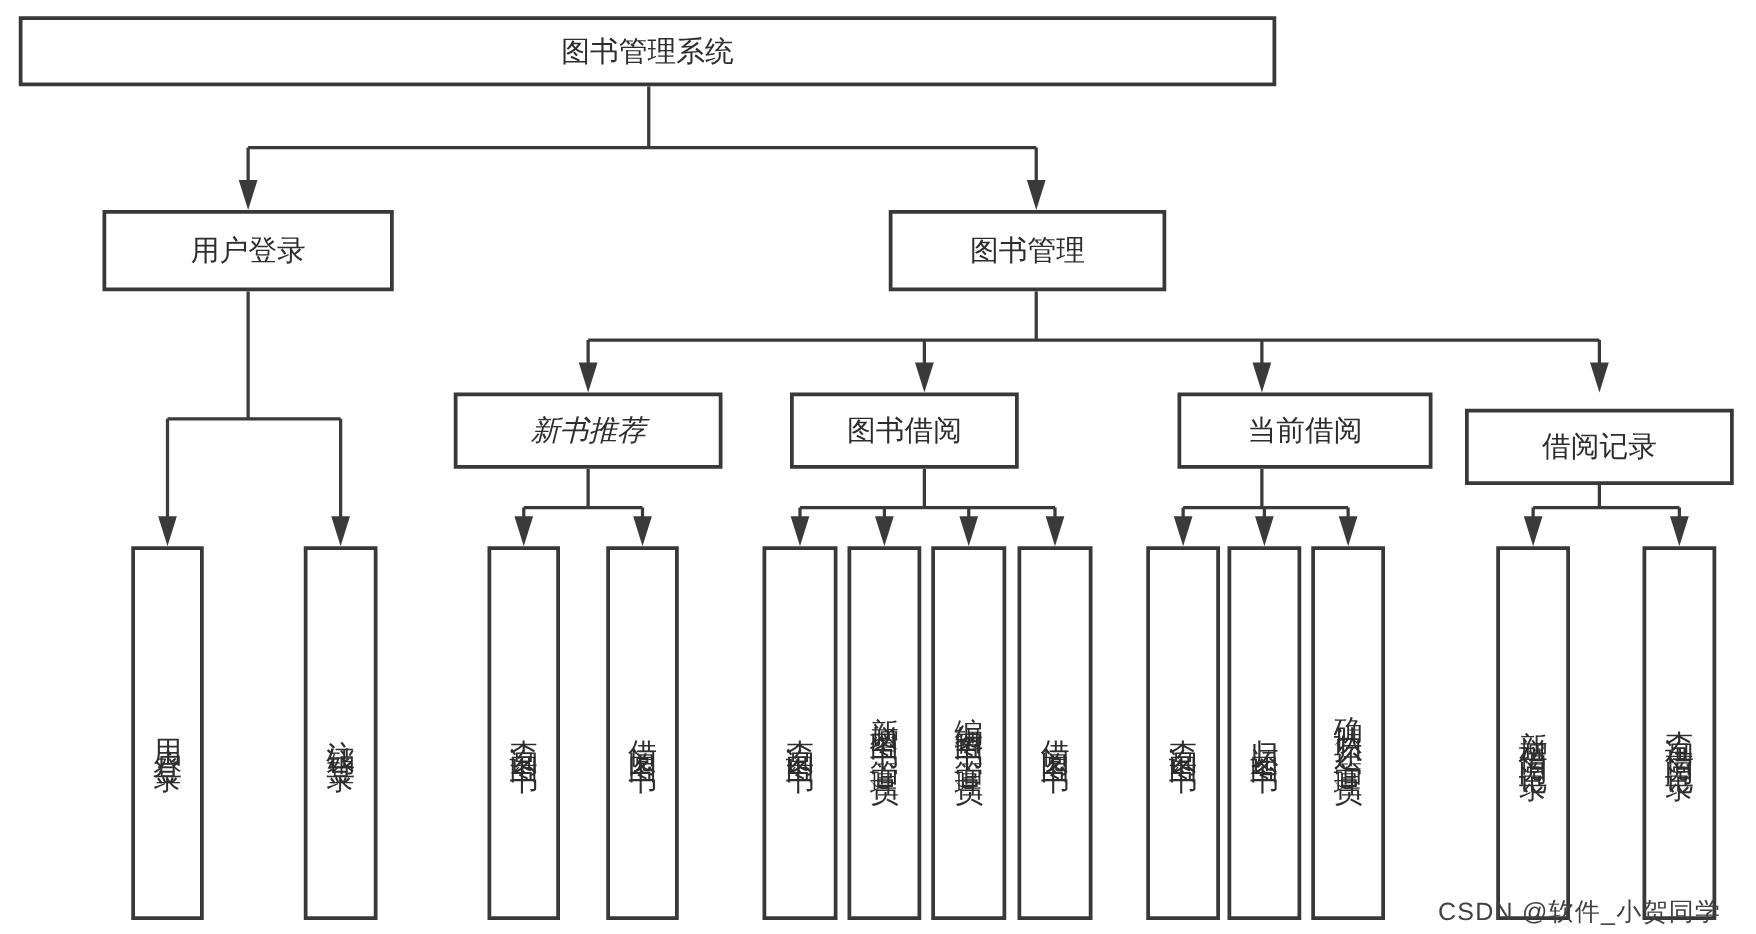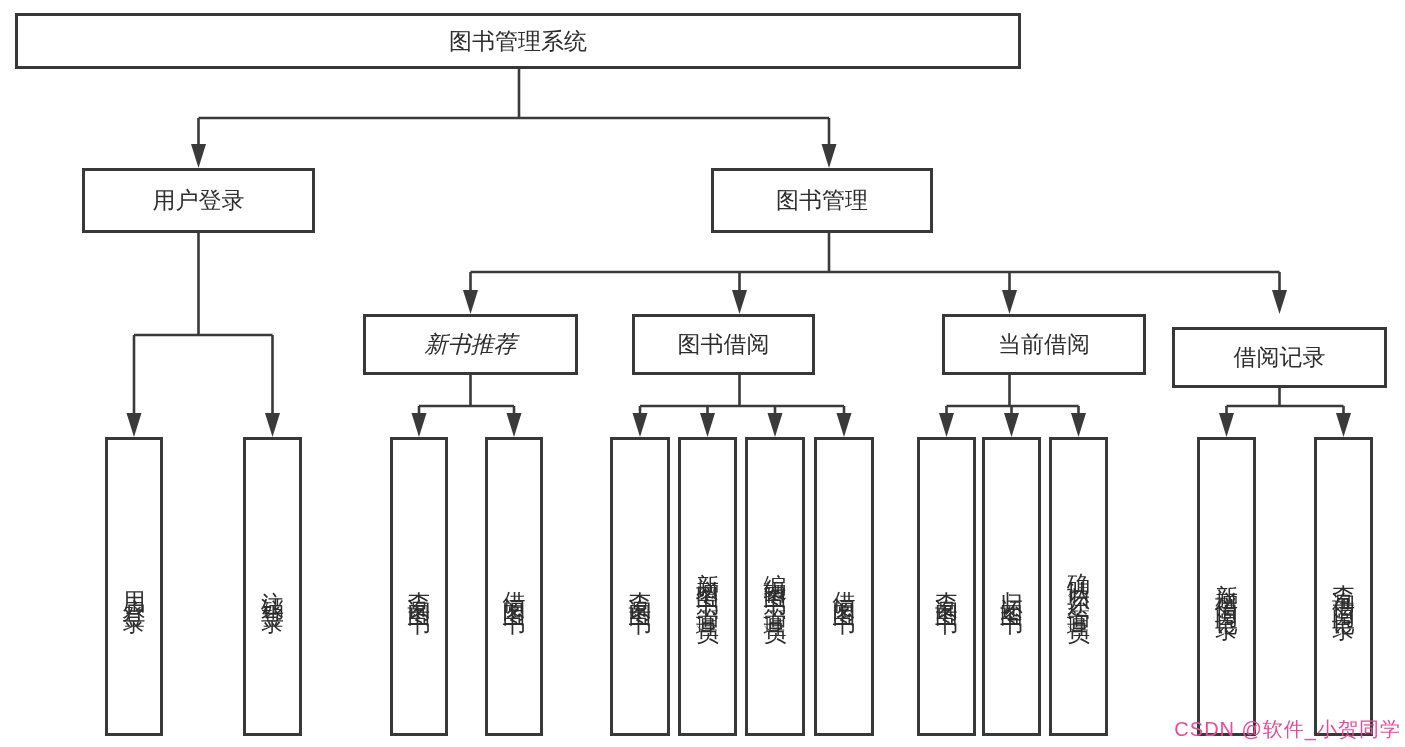--- a/index.html
+++ b/index.html
@@ -26,24 +26,24 @@
   .node.h .label { font-size: 23px; white-space: nowrap; }
   .node.v .label {
     writing-mode: vertical-rl;
     text-orientation: mixed;
     font-size: 23px;
     letter-spacing: 7px;
     line-height: 1;
   }
   .watermark {
     position: absolute;
-    right: 4px;
+    right: 28px;
     bottom: 4px;
     font-size: 20px;
-    color: #ec4899;
+    color: #404040;
     letter-spacing: 1px;
     z-index: 5;
     white-space: nowrap;
   }
 </style>
 </head>
 <body>
 
 <div class="canvas">
 

